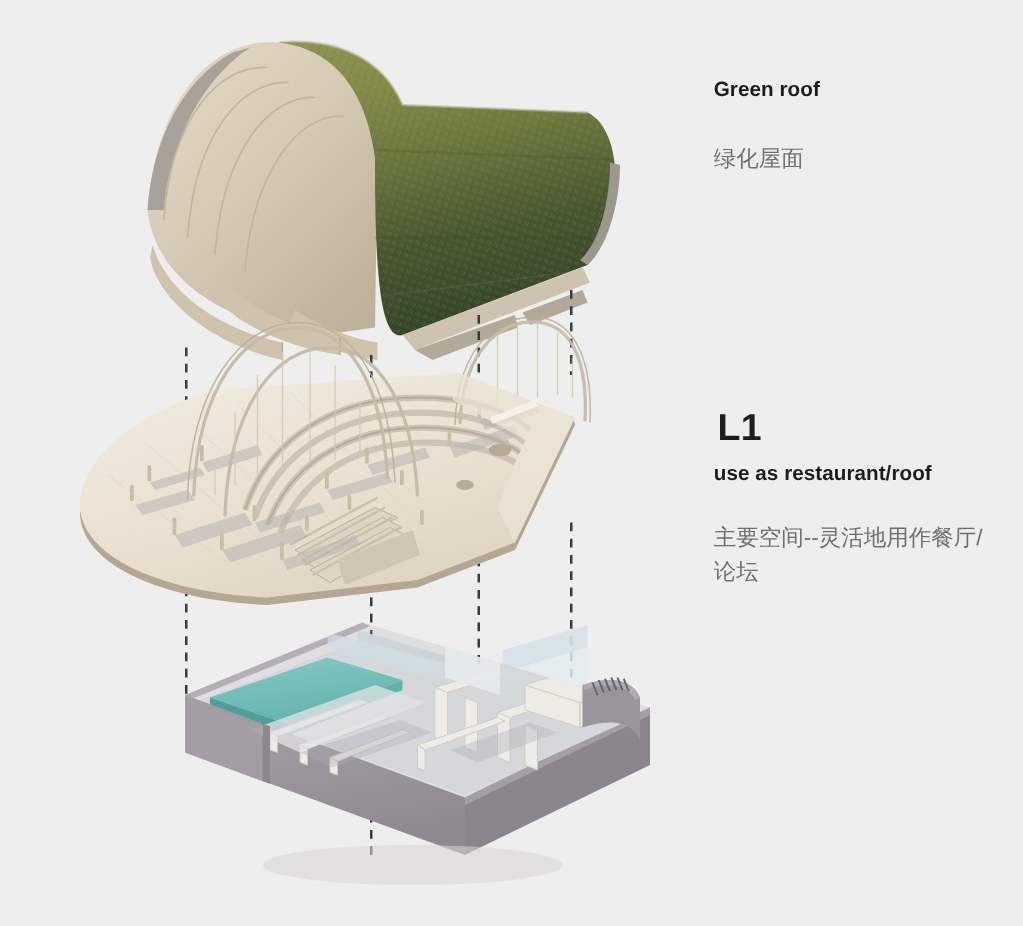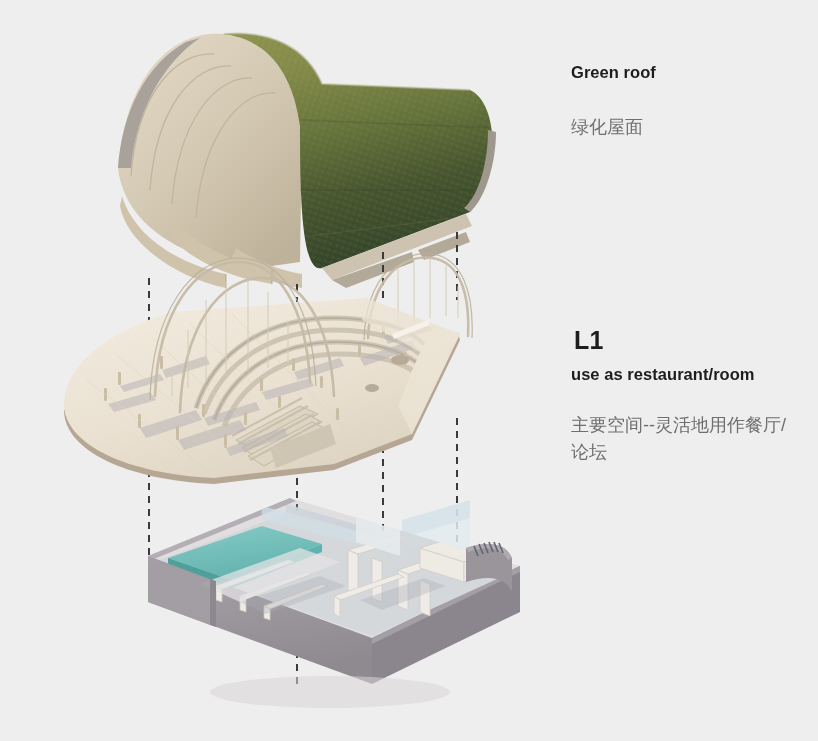--- a/index.html
+++ b/index.html
@@ -46,21 +46,21 @@
   .anno-block {
     position: absolute;
     left: 11px;
     width: 240px;
   }
   .anno-block.green-roof { top: 62px; }
   .anno-block.level-l1   { top: 328px; }
   .anno-block.level-b1   { top: 545px; }
 
   .level-code {
-    font-size: 25px;
+    font-size: 30px;
     font-weight: bold;
     color: #1d1d1d;
     letter-spacing: 0.3px;
     line-height: 1;
     margin: 0 0 11px 3px;
   }
   .anno-title-en {
     font-size: 16.5px;
     font-weight: bold;
     color: #1d1d1d;
@@ -404,21 +404,21 @@
   <div class="annotations">
 
     <div class="anno-block green-roof">
       <p class="anno-title-en">Green roof</p>
       <div class="gap-lg"></div>
       <p class="anno-title-zh">绿化屋面</p>
     </div>
 
     <div class="anno-block level-l1">
       <p class="level-code">L1</p>
-      <p class="anno-title-en">use as restaurant/room</p>
+      <p class="anno-title-en">use as restaurant/roof</p>
       <div class="gap-md"></div>
       <p class="anno-title-zh">主要空间--灵活地用作餐厅/</p>
       <p class="anno-title-zh">论坛</p>
     </div>
 
 
   </div>
 </div>
 
 </body></html>

